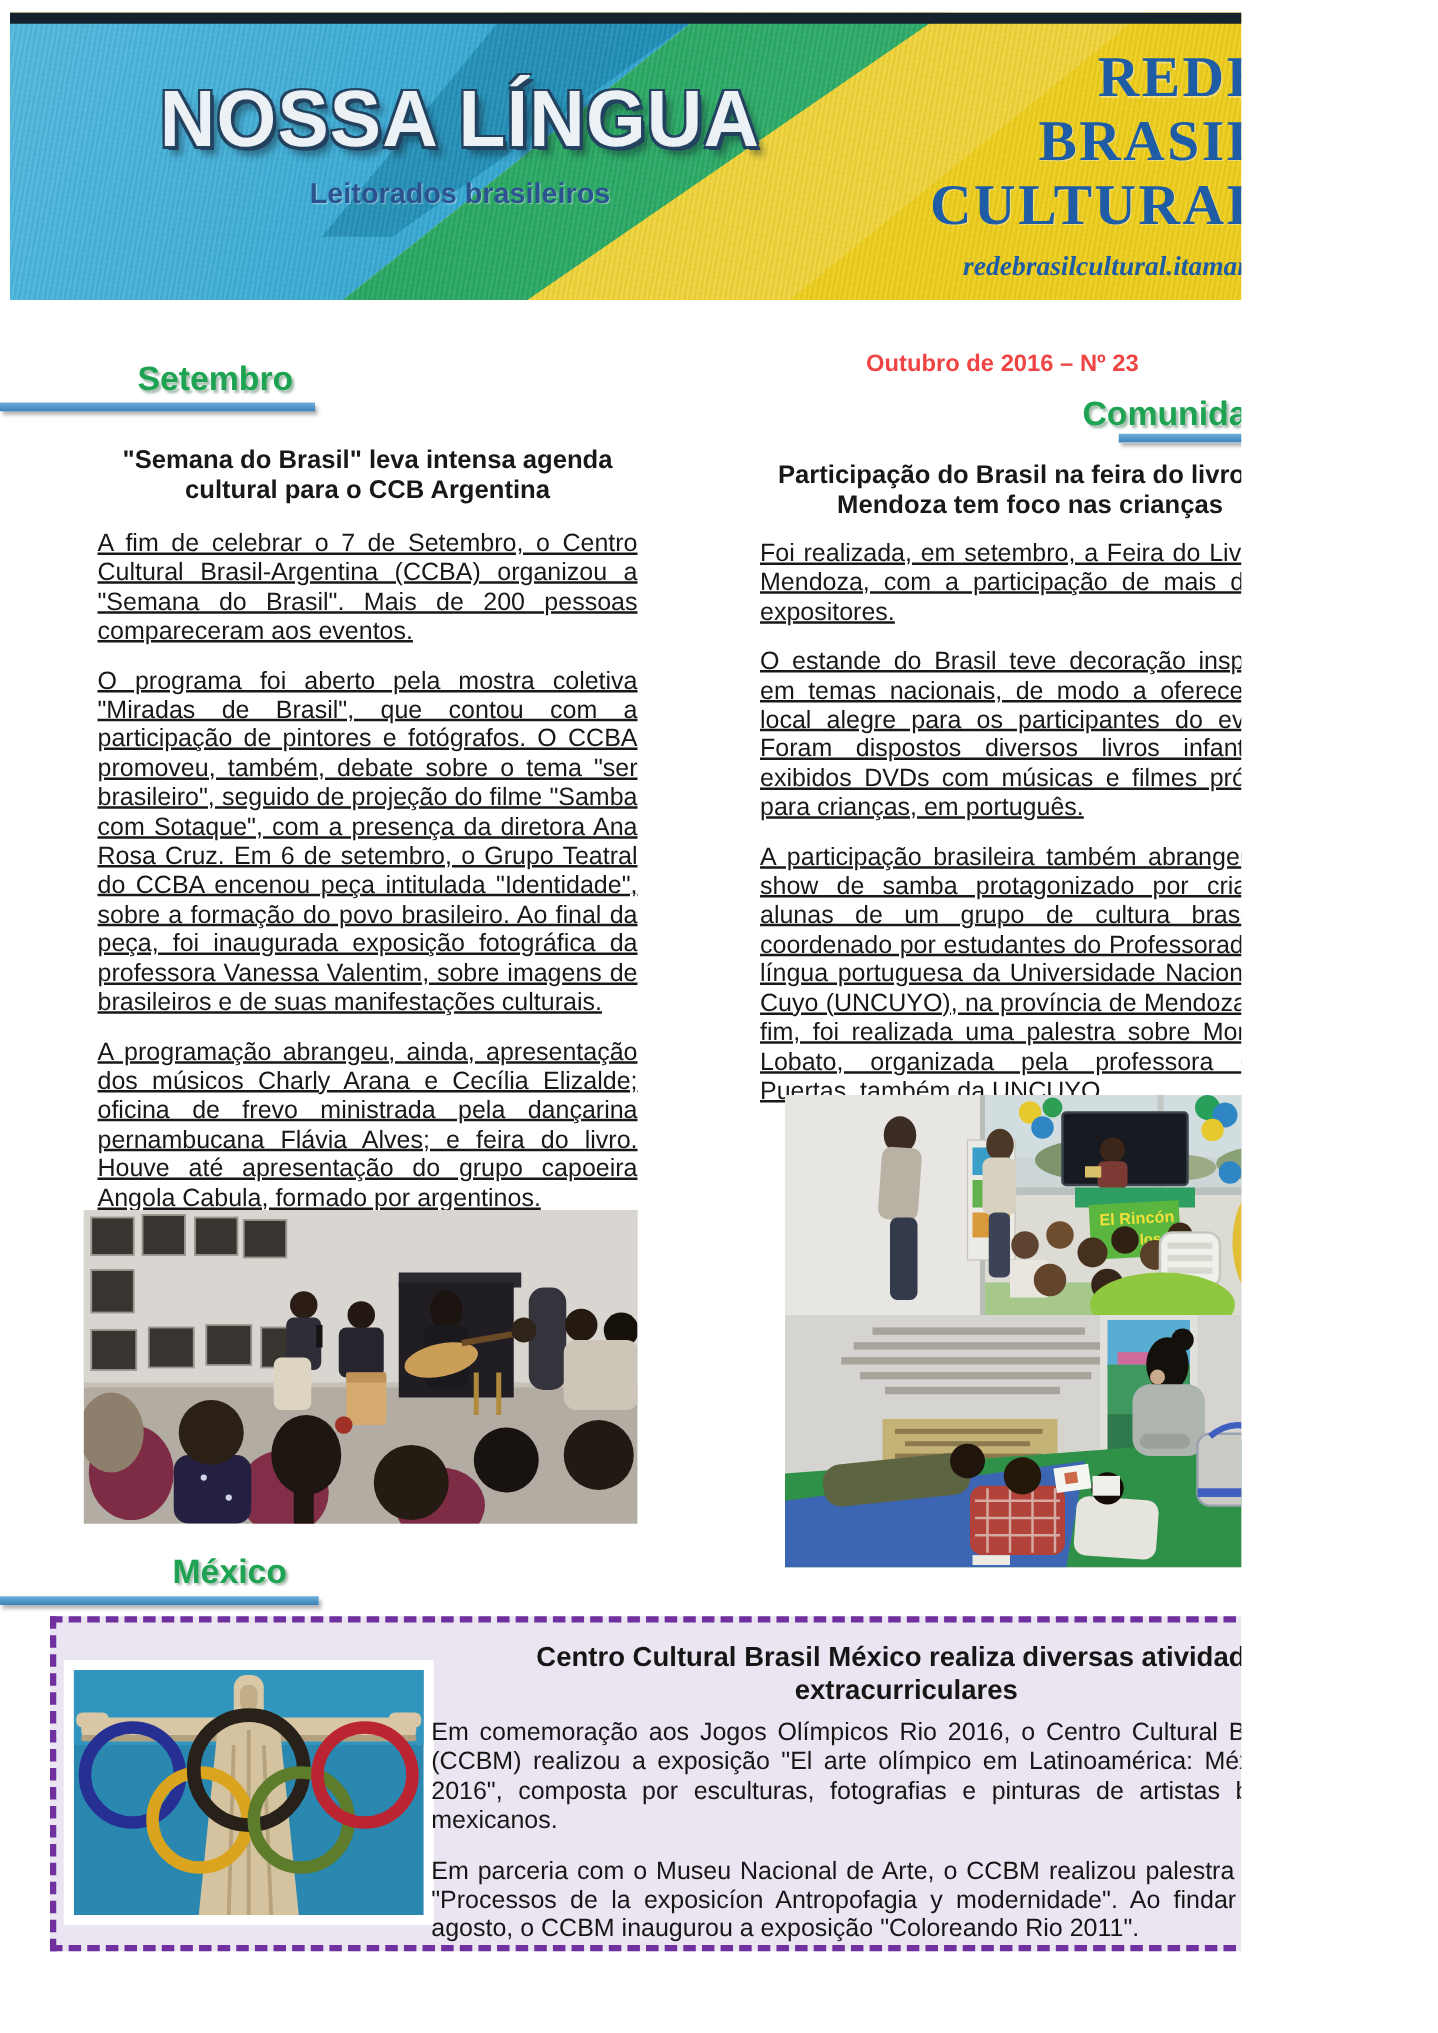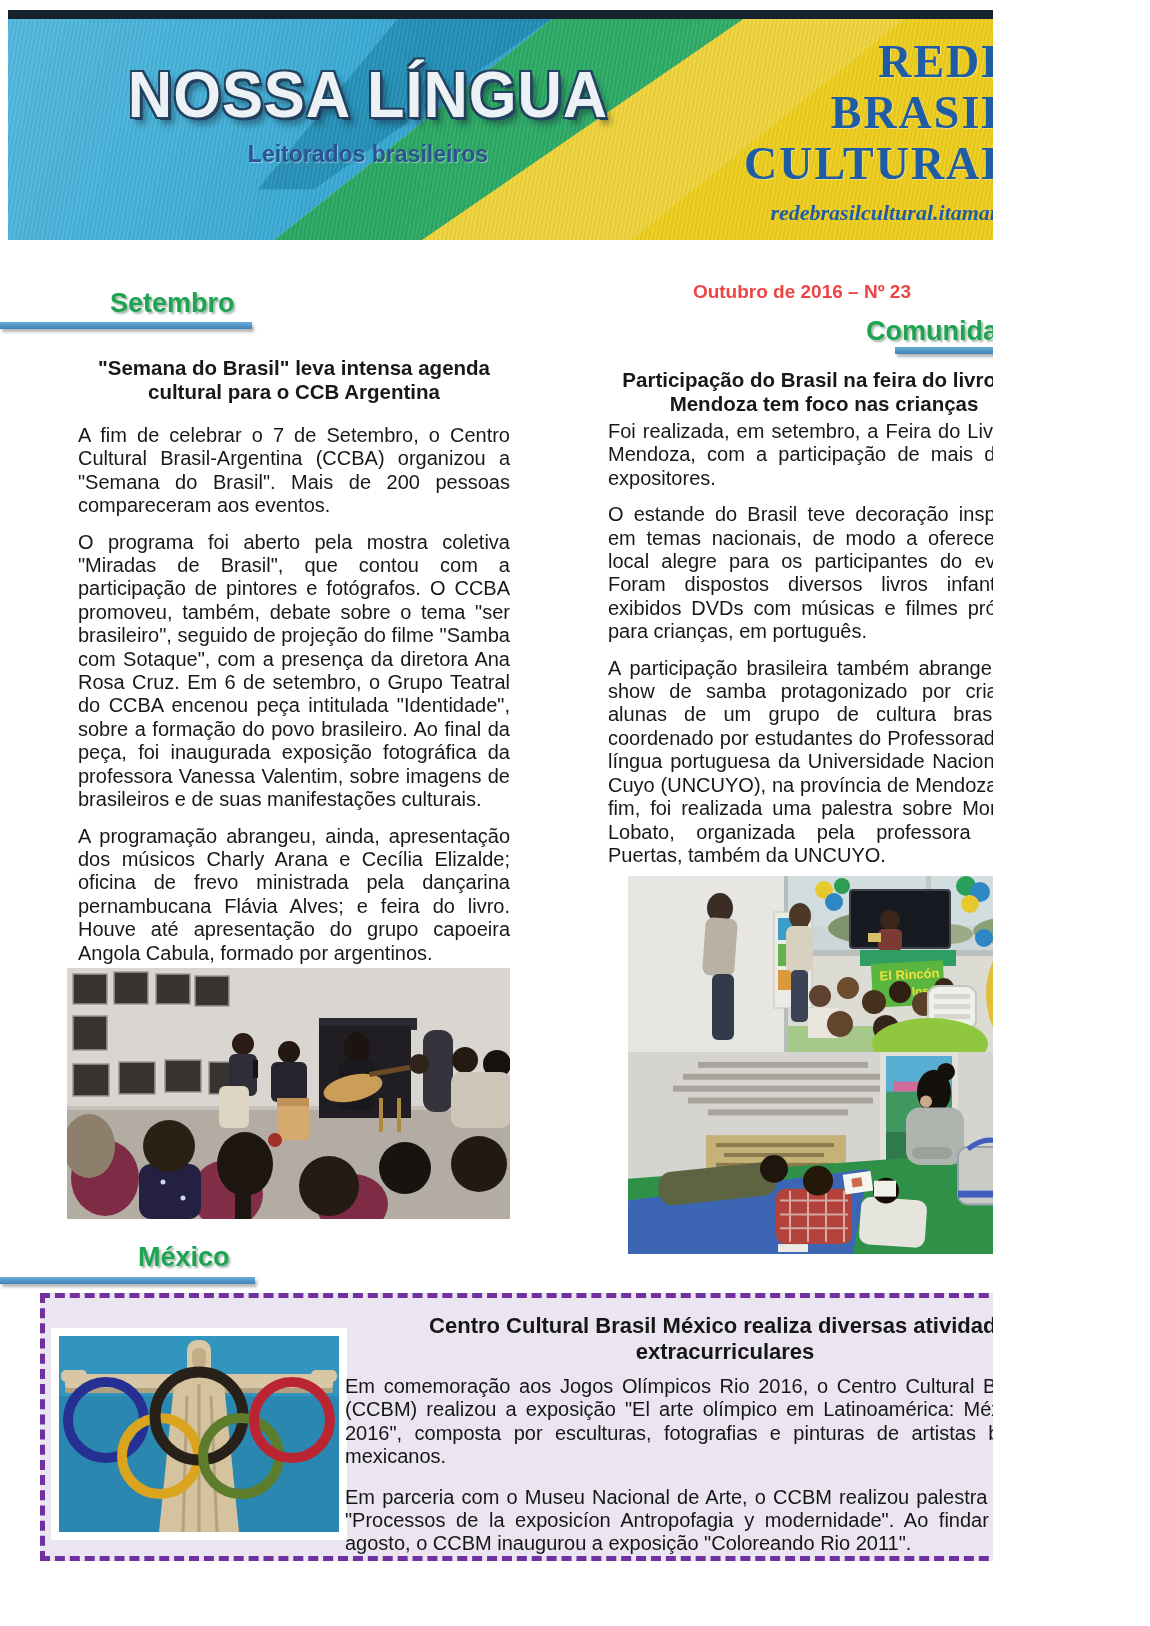--- a/index.html
+++ b/index.html
@@ -34,21 +34,21 @@
   
   .sec-h{position:absolute;font-size:27px;font-weight:bold;color:#1ea352;
          text-shadow:2px 2px 2px rgba(85,130,100,.55);}
   .rule{position:absolute;height:7px;background:linear-gradient(#6cadda,#3e82b8);
         box-shadow:2px 3px 3px rgba(110,110,110,.5);}
   .date{position:absolute;right:82px;top:281px;color:#ef4444;font-weight:bold;font-size:19px;}
 
   
   .col{position:absolute;width:432px;font-size:20px;line-height:23.4px;text-align:justify;color:#181818;}
   .col .title{font-weight:bold;text-align:center;font-size:20.5px;line-height:24px;margin:0 0 20px;}
-  .col p{margin:4px 0 13px;}
+  .col p{margin:16px 0 13px;text-decoration:underline;}
   .col-left{left:78px;top:356px;}
   .col-right{left:608px;top:368px;}
   .col-right .title{margin-bottom:0;}
 
   
   .photo{position:absolute;overflow:hidden;background:#ccc;}
   .photo svg{display:block;width:100%;height:100%;}
   .photo-argentina{left:67px;top:968px;width:443px;height:251px;}
   .photo-mendoza-top{left:628px;top:876px;width:425px;height:176px;}
   .photo-mendoza-bottom{left:628px;top:1052px;width:425px;height:202px;}

